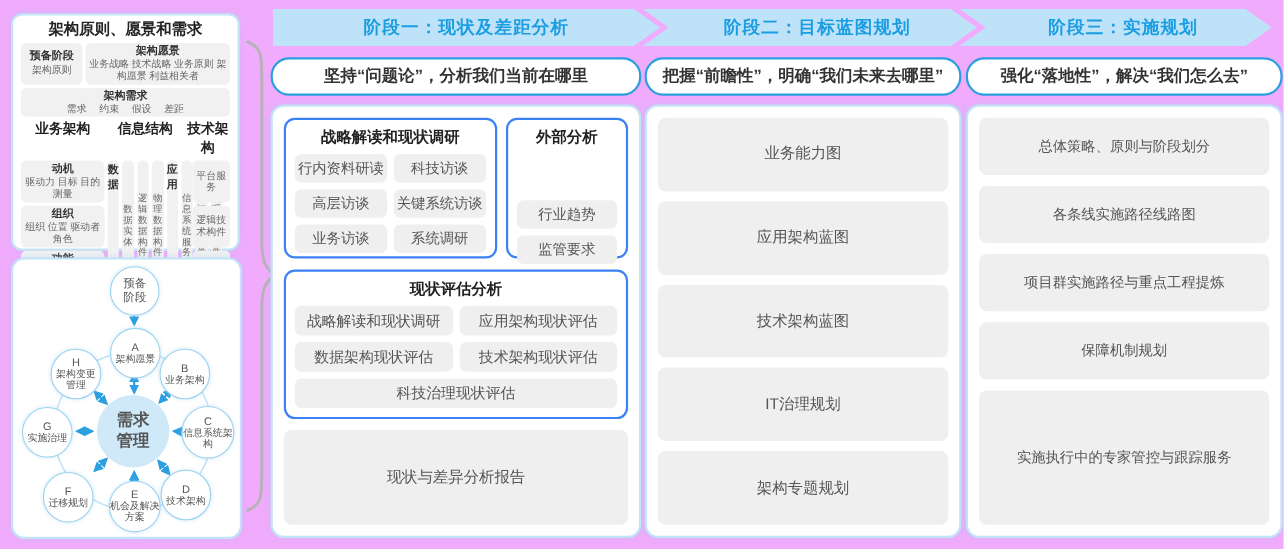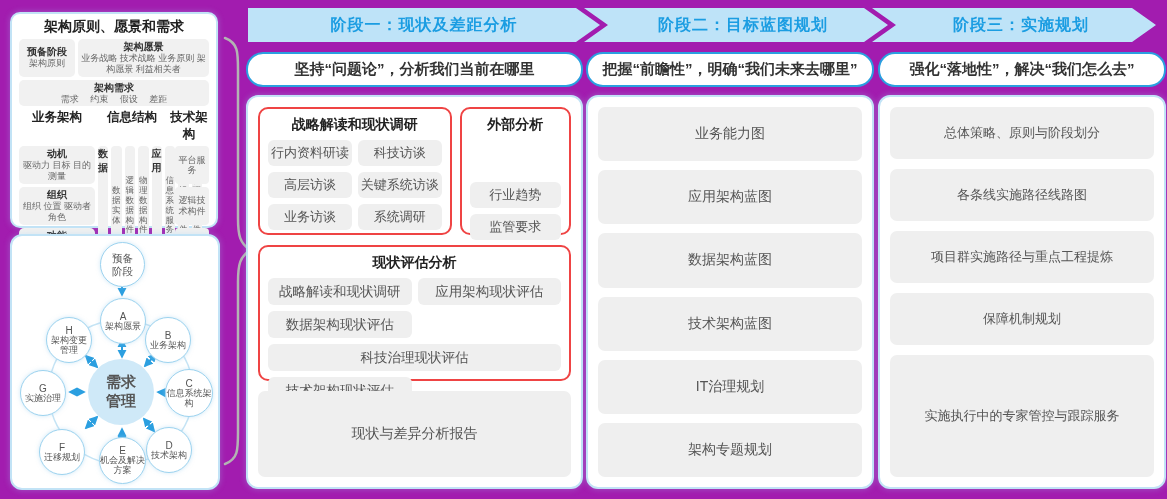--- a/index.html
+++ b/index.html
@@ -1,18 +1,18 @@
 <!DOCTYPE html>
 <html><head>
 <meta charset="utf-8">
 <style>
   * { margin:0; padding:0; box-sizing:border-box; }
   html,body { background:#fff; }
   body { font-family:"Liberation Sans","DejaVu Sans",sans-serif; }
-  #canvas { position:relative; width:1167px; height:499px; background:#a21caf; overflow:hidden; }
+  #canvas { position:relative; width:1167px; height:499px; background:#f0abfc; overflow:hidden; }
 
   
   .band { position:absolute; top:8px; height:34px; background:#bee3f8; color:#1b9de2;
           font-weight:bold; font-size:16px; display:flex; align-items:center; justify-content:center; letter-spacing:1px;}
   .band1 { left:248px; width:352px;
            clip-path:polygon(0 0, calc(100% - 24px) 0, 100% 50%, calc(100% - 24px) 100%, 0 100%); }
   .band2 { left:584px; width:304px; padding-left:14px;
            clip-path:polygon(0 0, calc(100% - 24px) 0, 100% 50%, calc(100% - 24px) 100%, 0 100%, 24px 50%); }
   .band3 { left:872px; width:284px; padding-left:14px;
            clip-path:polygon(0 0, calc(100% - 24px) 0, 100% 50%, calc(100% - 24px) 100%, 0 100%, 24px 50%); }
@@ -33,21 +33,21 @@
   .c3 { left:878px; width:288px; padding:10px; display:flex; flex-direction:column; gap:10px; }
 
   .gbox { background:#efefef; border-radius:7px; color:#555; display:flex; align-items:center;
           justify-content:center; text-align:center; }
   .c2 .gbox { flex:1; font-size:14px; }
   .c3 .gbox { height:52px; font-size:13px; }
   .c3 .gbox.grow { height:auto; flex:1; }
 
   
   .p1-top { position:absolute; left:10px; top:10px; right:10px; height:128px; display:flex; gap:8px; }
-  .group { border:2px solid #ef4444; border-radius:10px; padding:5px 8px; background:#fff; }
+  .group { border:2px solid #3b82f6; border-radius:10px; padding:5px 8px; background:#fff; }
   .g-strategy { flex:1.9; }
   .g-external { flex:1; }
   .group-title { font-weight:bold; font-size:14px; color:#222; text-align:center; margin:2px 0 6px; }
   .grid2 { display:grid; grid-template-columns:1fr 1fr; gap:6px; }
   .col-list { display:flex; flex-direction:column; gap:6px;margin-top:48px; }
   .p1-top .gbox { height:26px; font-size:13px; border-radius:6px; }
   .g-assess { position:absolute; left:10px; top:148px; right:10px; height:136px; }
   .g-assess .gbox { height:27px; font-size:13.5px; border-radius:6px; }
   .span2 { grid-column:1 / -1; }
   .report { position:absolute; left:10px; bottom:10px; right:10px; height:86px; font-size:14px; }
@@ -286,31 +286,30 @@
           <div class="gbox">同业实践</div>
         </div>
       </div>
     </div>
     <div class="group g-assess">
       <div class="group-title">现状评估分析</div>
       <div class="grid2">
         <div class="gbox">战略解读和现状调研</div>
         <div class="gbox">应用架构现状评估</div>
         <div class="gbox">数据架构现状评估</div>
+        <div class="gbox">技术架构现状评估</div>
         <div class="gbox span2">科技治理现状评估</div>
-        <div class="gbox">技术架构现状评估</div>
       </div>
     </div>
     <div class="gbox report">现状与差异分析报告</div>
   </div>
 
   <div class="content c2">
     <div class="gbox">业务能力图</div>
     <div class="gbox">应用架构蓝图</div>
-    <div class="gbox">数据架构蓝图</div>
     <div class="gbox">技术架构蓝图</div>
     <div class="gbox">IT治理规划</div>
     <div class="gbox">架构专题规划</div>
   </div>
 
   <div class="content c3">
     <div class="gbox">总体策略、原则与阶段划分</div>
     <div class="gbox">各条线实施路径线路图</div>
     <div class="gbox">项目群实施路径与重点工程提炼</div>
     <div class="gbox">保障机制规划</div>

